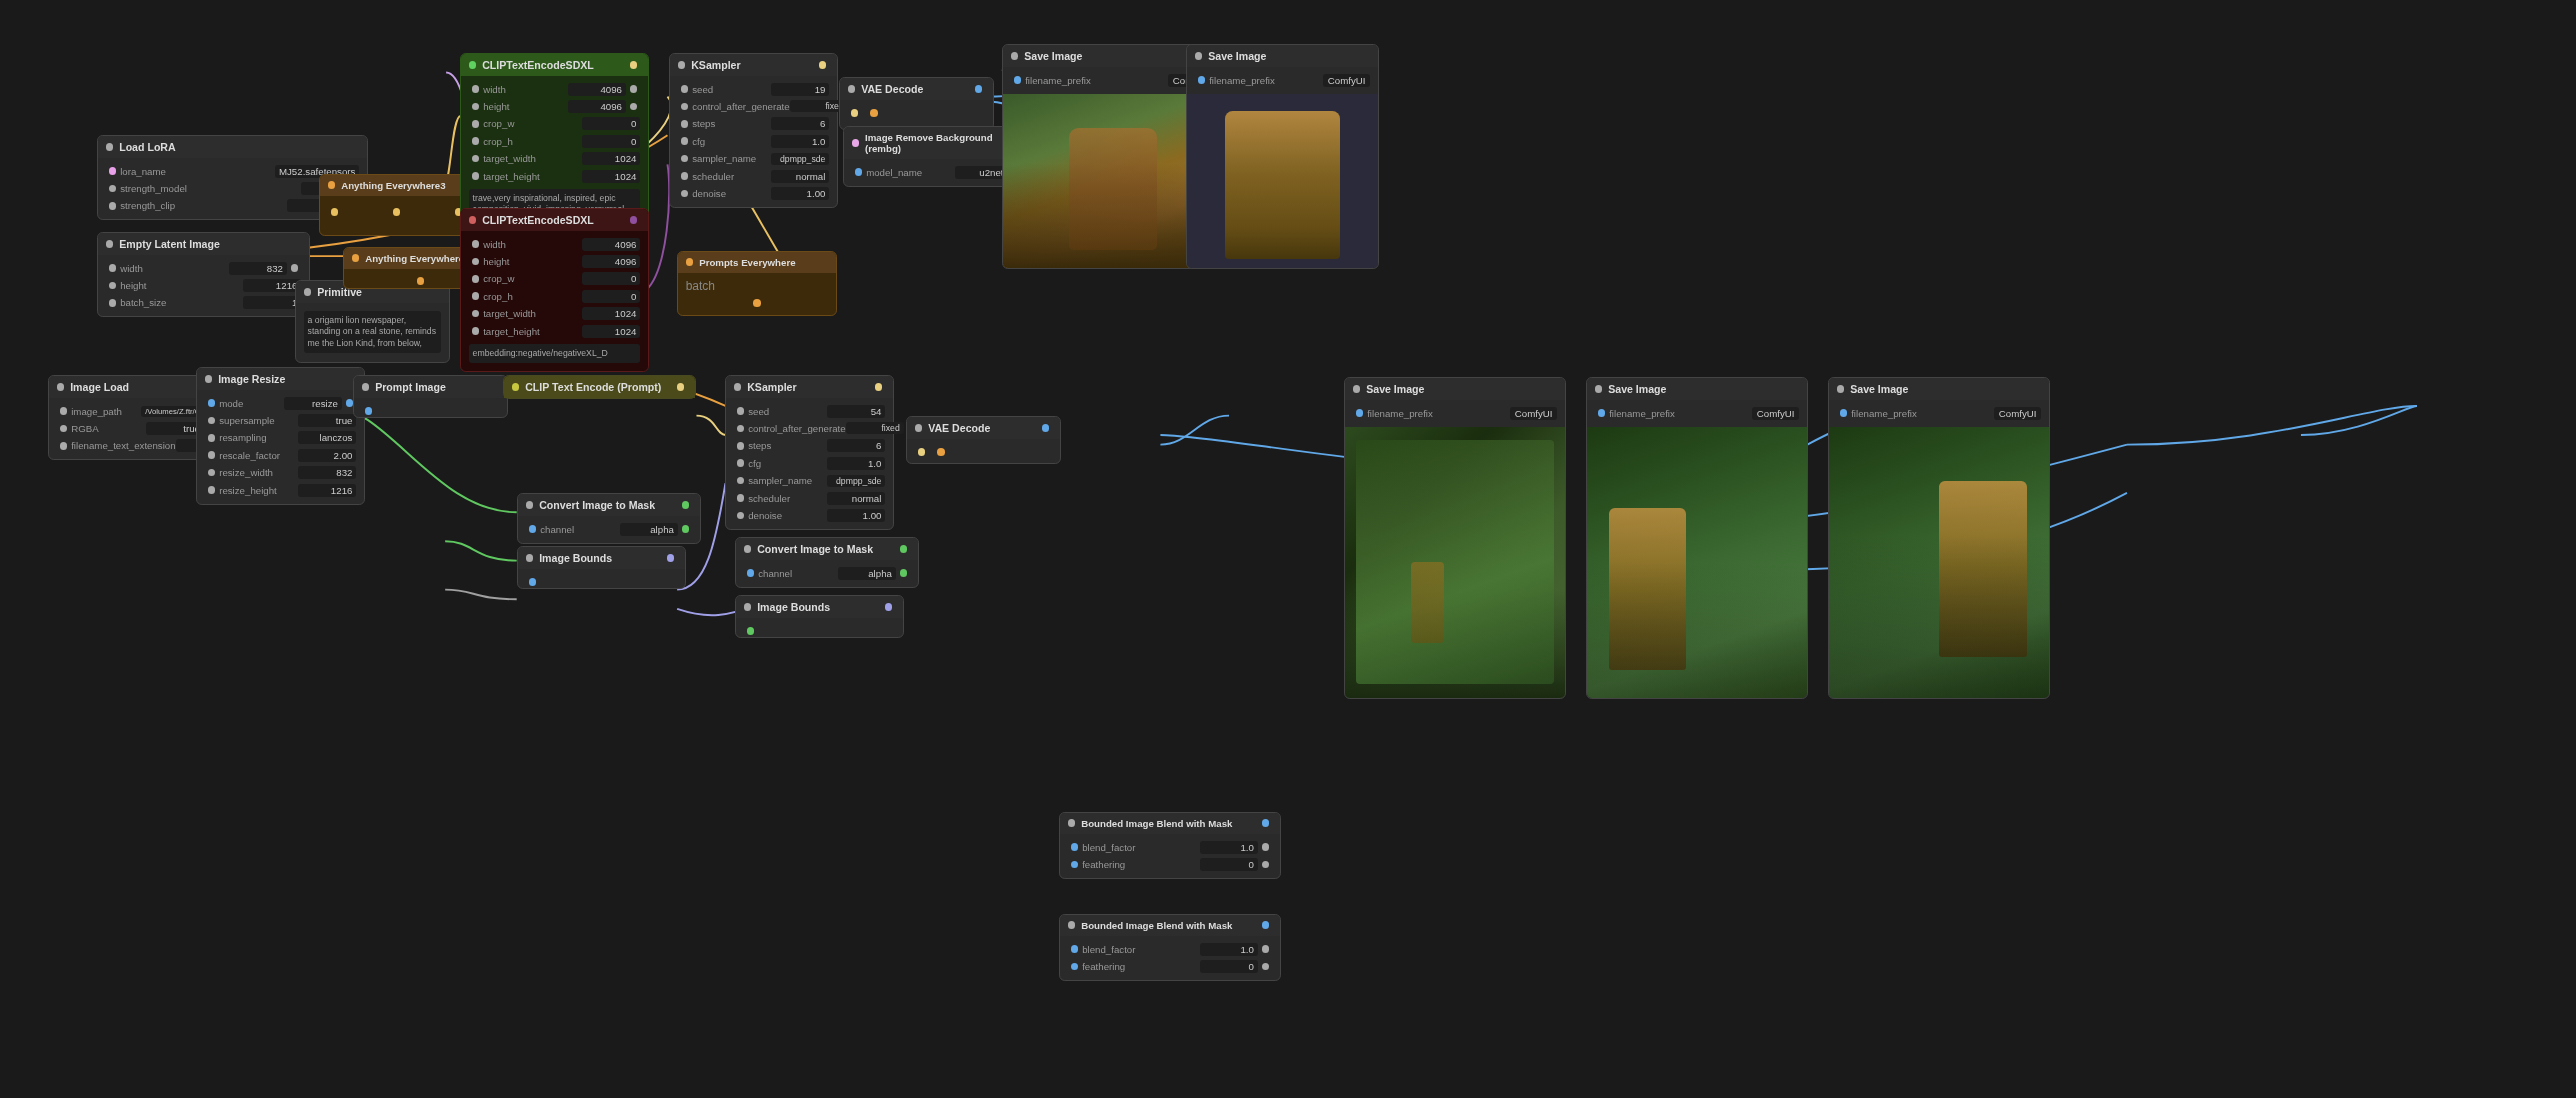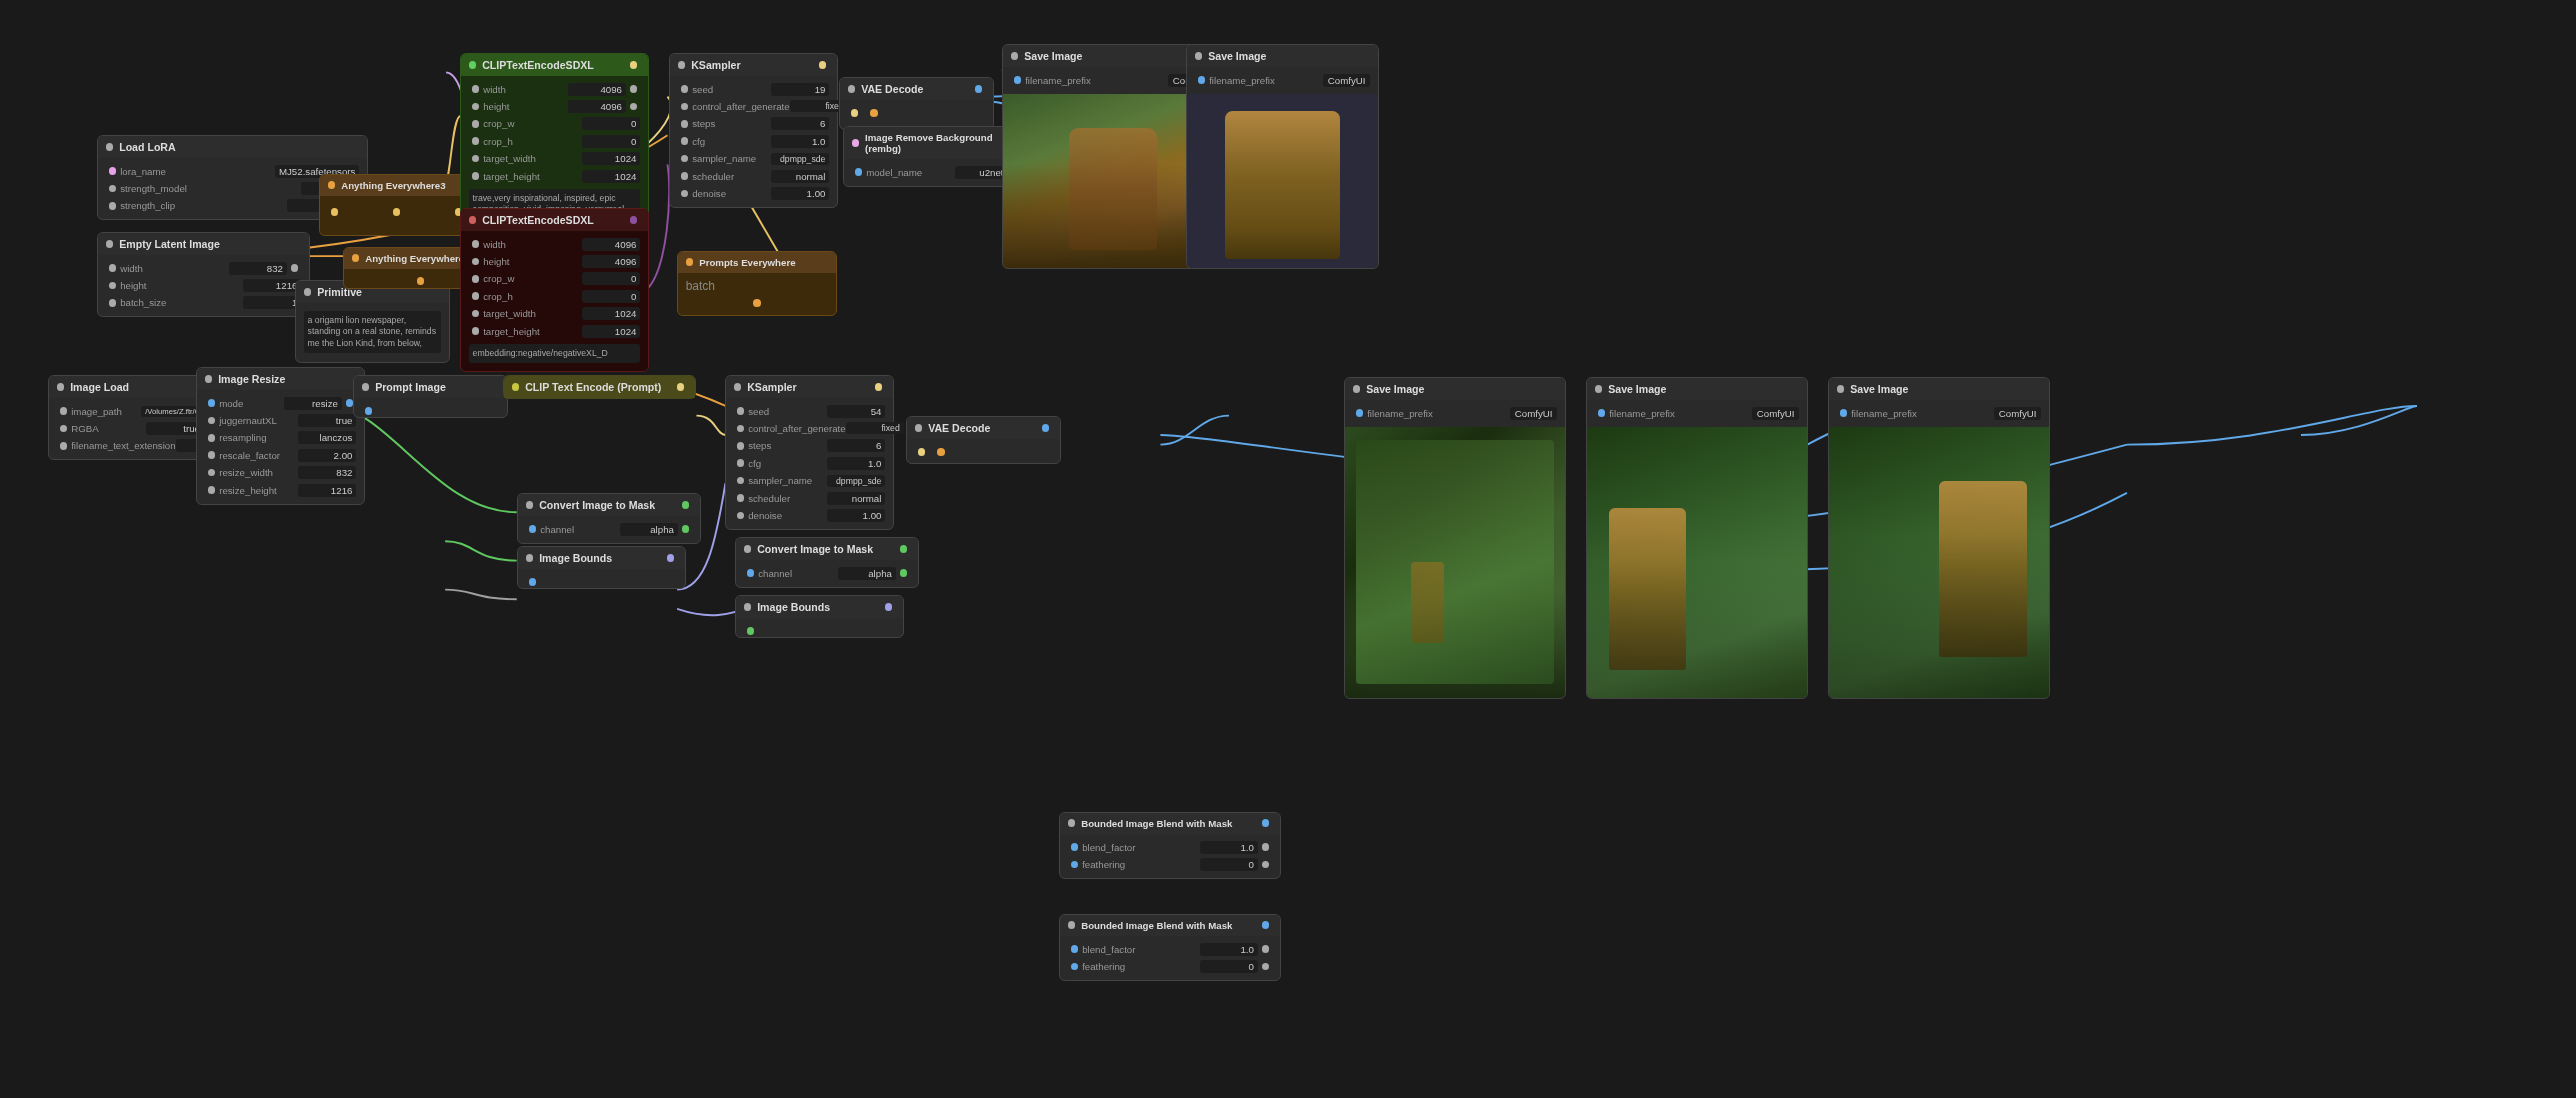--- a/index.html
+++ b/index.html
@@ -513,21 +513,21 @@
   </div>
   <div class="node-body">
     <div class="node-row">
       <span class="port port-left" style="background:#60a8e8;"></span>
       <span class="label">mode</span>
       <span class="value">resize</span>
       <span class="port port-right" style="background:#60a8e8;"></span>
     </div>
     <div class="node-row">
       <span class="port port-left" style="background:#aaa;"></span>
-      <span class="label">juggernautXL</span>
+      <span class="label">supersample</span>
       <span class="value">true</span>
     </div>
     <div class="node-row">
       <span class="port port-left" style="background:#aaa;"></span>
       <span class="label">resampling</span>
       <span class="value">lanczos</span>
     </div>
     <div class="node-row">
       <span class="port port-left" style="background:#aaa;"></span>
       <span class="label">rescale_factor</span>

